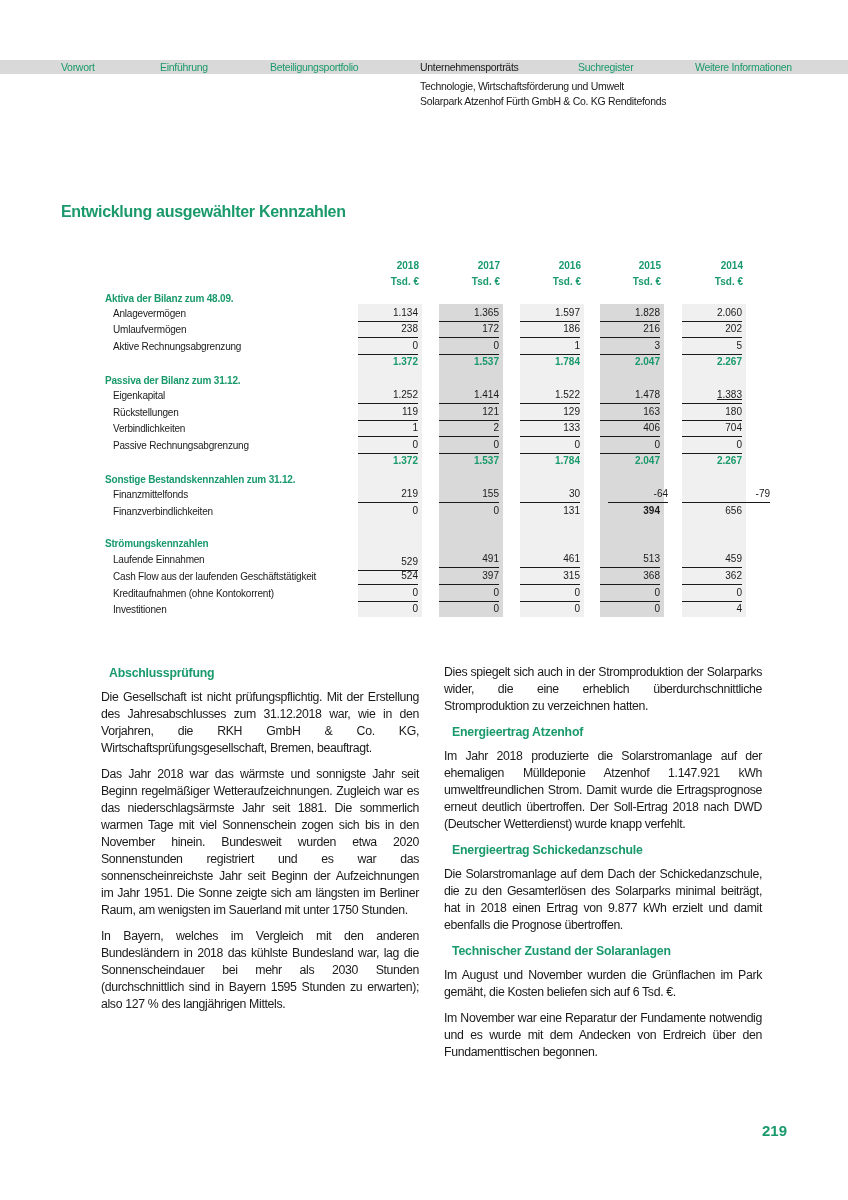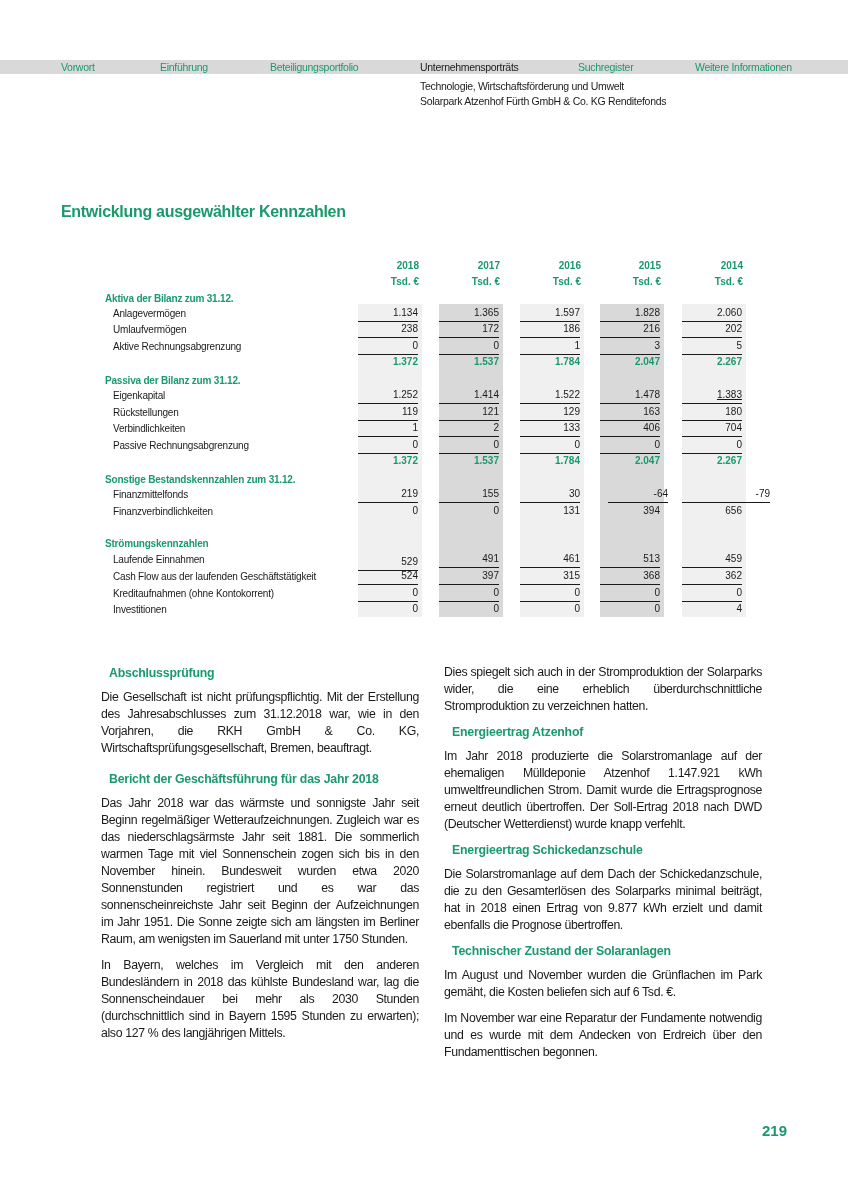--- a/index.html
+++ b/index.html
@@ -61,21 +61,21 @@
   <div class="yr" style="left:436px;top:260px">2017</div>
   <div class="yr" style="left:517px;top:260px">2016</div>
   <div class="yr" style="left:597px;top:260px">2015</div>
   <div class="yr" style="left:679px;top:260px">2014</div>
   <div class="yr" style="left:355px;top:276px">Tsd. €</div>
   <div class="yr" style="left:436px;top:276px">Tsd. €</div>
   <div class="yr" style="left:517px;top:276px">Tsd. €</div>
   <div class="yr" style="left:597px;top:276px">Tsd. €</div>
   <div class="yr" style="left:679px;top:276px">Tsd. €</div>
 
-  <div class="sec-label" style="top:293px">Aktiva der Bilanz zum 31.12.</div>
+  <div class="sec-label" style="top:293px">Aktiva der Bilanz zum 48.09.</div>
   <div class="sec-label" style="top:375px">Passiva der Bilanz zum 31.12.</div>
   <div class="sec-label" style="top:474px">Sonstige Bestandskennzahlen zum 31.12.</div>
   <div class="sec-label" style="top:538px">Strömungskennzahlen</div>
 
   <div class="row-label" style="top:308px">Anlagevermögen</div>
   <div class="row-label" style="top:324px">Umlaufvermögen</div>
   <div class="row-label" style="top:341px">Aktive Rechnungsabgrenzung</div>
   <div class="row-label" style="top:390px">Eigenkapital</div>
   <div class="row-label" style="top:407px">Rückstellungen</div>
   <div class="row-label" style="top:423px">Verbindlichkeiten</div>
@@ -134,21 +134,21 @@
       <div class="cell total" style="left: 600px; top: 453px;">2.047</div>
       <div class="cell total" style="left: 682px; top: 453px;">2.267</div>
       <div class="cell ul" style="left: 358px; top: 486px;">219</div>
       <div class="cell ul" style="left: 439px; top: 486px;">155</div>
       <div class="cell ul" style="left: 520px; top: 486px;">30</div>
       <div class="cell ul" style="left: 600px; top: 486px; margin-left: 8px;">-64</div>
       <div class="cell ul" style="left: 682px; top: 486px; padding-left: 28px;">-79</div>
       <div class="cell" style="left: 358px; top: 503px;">0</div>
       <div class="cell" style="left: 439px; top: 503px;">0</div>
       <div class="cell" style="left: 520px; top: 503px;">131</div>
-      <div class="cell" style="left: 600px; top: 503px;">394</div>
+      <div class="cell" style="left: 600px; top: 503px; font-weight: bold;">394</div>
       <div class="cell" style="left: 682px; top: 503px;">656</div>
       <div class="cell ul" style="left: 358px; top: 554px;">529</div>
       <div class="cell ul" style="left: 439px; top: 551px;">491</div>
       <div class="cell ul" style="left: 520px; top: 551px;">461</div>
       <div class="cell ul" style="left: 600px; top: 551px;">513</div>
       <div class="cell ul" style="left: 682px; top: 551px;">459</div>
       <div class="cell ul" style="left: 358px; top: 568px;">524</div>
       <div class="cell ul" style="left: 439px; top: 568px;">397</div>
       <div class="cell ul" style="left: 520px; top: 568px;">315</div>
       <div class="cell ul" style="left: 600px; top: 568px;">368</div>
@@ -162,21 +162,20 @@
       <div class="cell" style="left: 439px; top: 601px;">0</div>
       <div class="cell" style="left: 520px; top: 601px;">0</div>
       <div class="cell" style="left: 600px; top: 601px;">0</div>
       <div class="cell" style="left: 682px; top: 601px;">4</div>
     </div>
 </div>
 
 <div class="text-col" style="left:101px;top:665px">
   <h3>Abschlussprüfung</h3>
   <p>Die Gesellschaft ist nicht prüfungspflichtig. Mit der Erstellung des Jahresabschlusses zum 31.12.2018 war, wie in den Vorjahren, die RKH GmbH &amp; Co. KG, Wirtschaftsprüfungsgesellschaft, Bremen, beauftragt.</p>
-  <h3 style="margin-top:14px">Bericht der Geschäftsführung für das Jahr 2018</h3>
   <p>Das Jahr 2018 war das wärmste und sonnigste Jahr seit Beginn regelmäßiger Wetteraufzeichnungen. Zugleich war es das niederschlagsärmste Jahr seit 1881. Die sommerlich warmen Tage mit viel Sonnenschein zogen sich bis in den November hinein. Bundesweit wurden etwa 2020 Sonnenstunden registriert und es war das sonnenscheinreichste Jahr seit Beginn der Aufzeichnungen im Jahr 1951. Die Sonne zeigte sich am längsten im Berliner Raum, am wenigsten im Sauerland mit unter 1750 Stunden.</p>
   <p>In Bayern, welches im Vergleich mit den anderen Bundesländern in 2018 das kühlste Bundesland war, lag die Sonnenscheindauer bei mehr als 2030 Stunden (durchschnittlich sind in Bayern 1595 Stunden zu erwarten); also 127 % des langjährigen Mittels.</p>
 </div>
 
 <div class="text-col" style="left:444px;top:664px">
   <p>Dies spiegelt sich auch in der Stromproduktion der Solarparks wider, die eine erheblich überdurchschnittliche Stromproduktion zu verzeichnen hatten.</p>
   <h3>Energieertrag Atzenhof</h3>
   <p>Im Jahr 2018 produzierte die Solarstromanlage auf der ehemaligen Mülldeponie Atzenhof 1.147.921 kWh umweltfreundlichen Strom. Damit wurde die Ertragsprognose erneut deutlich übertroffen. Der Soll-Ertrag 2018 nach DWD (Deutscher Wetterdienst) wurde knapp verfehlt.</p>
   <h3>Energieertrag Schickedanzschule</h3>
   <p>Die Solarstromanlage auf dem Dach der Schickedanzschule, die zu den Gesamterlösen des Solarparks minimal beiträgt, hat in 2018 einen Ertrag von 9.877 kWh erzielt und damit ebenfalls die Prognose übertroffen.</p>

